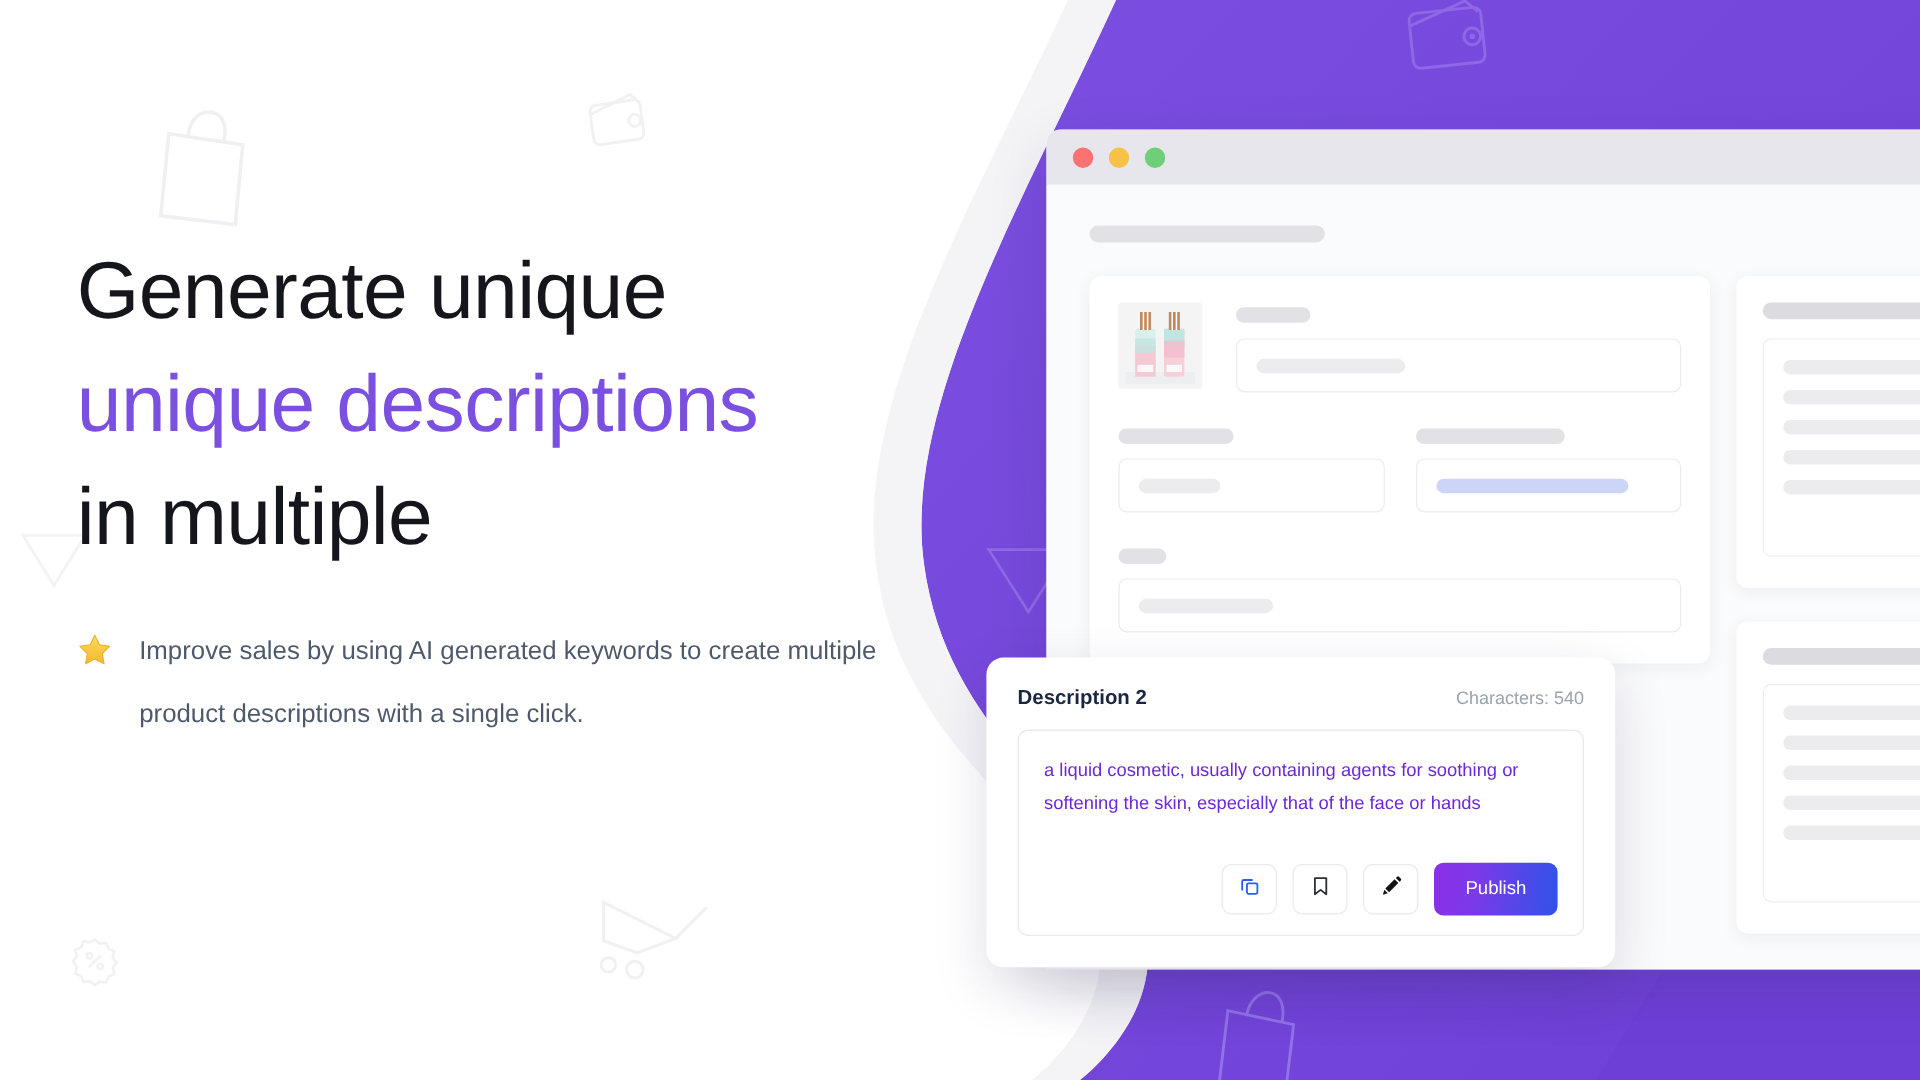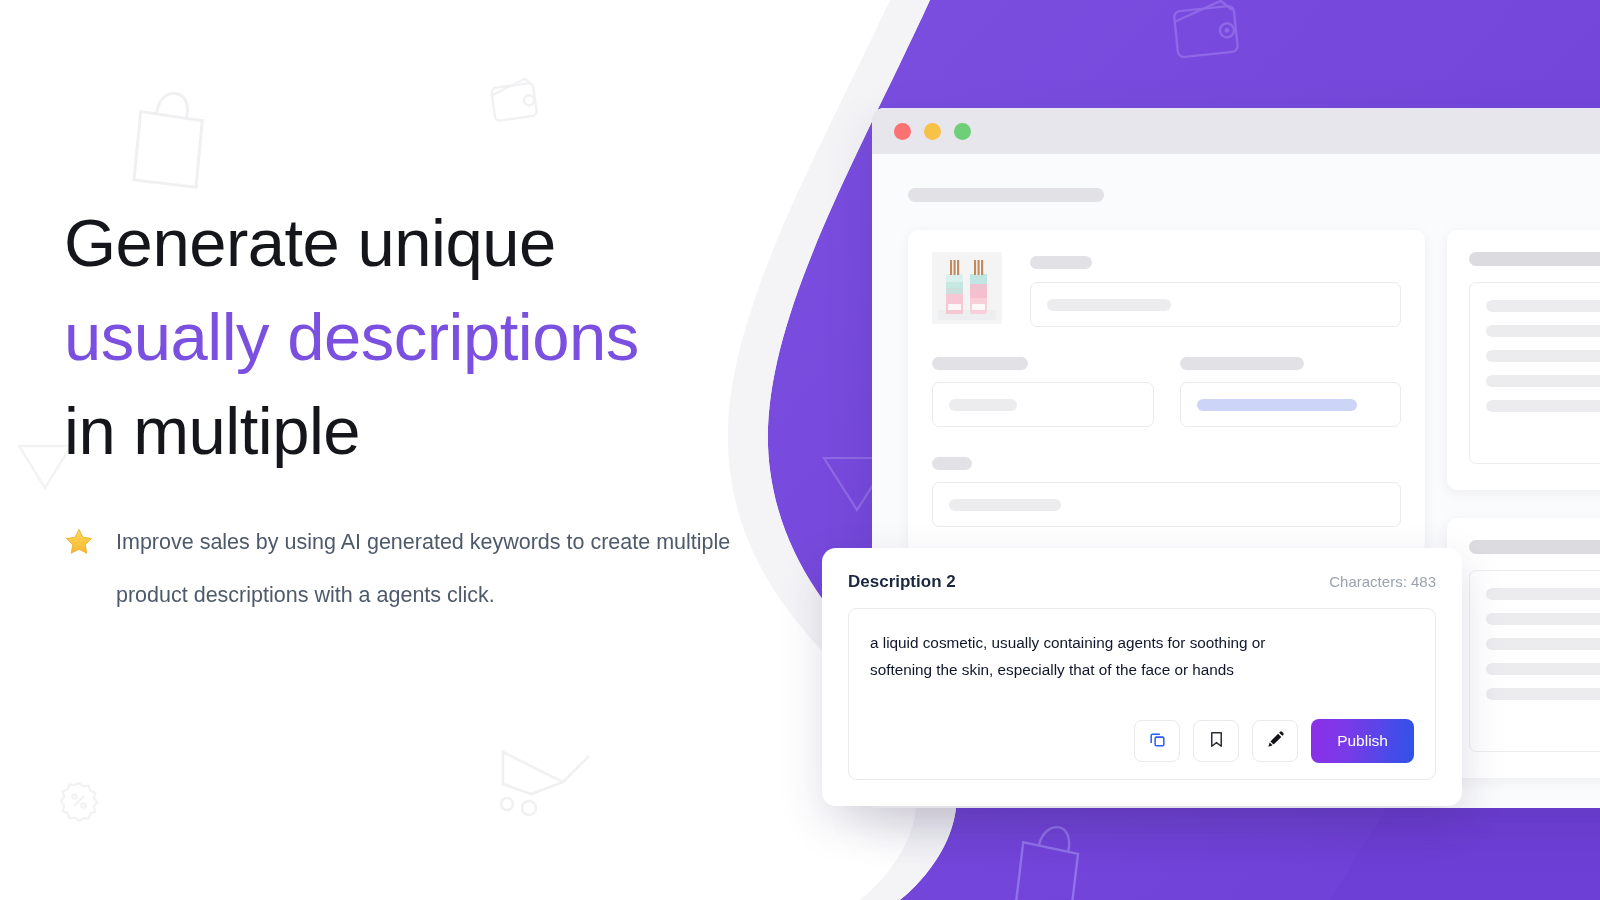--- a/index.html
+++ b/index.html
@@ -146,21 +146,21 @@
     padding: 17px 16px;
     display: flex; flex-direction: column; gap: 13px;
     min-height: 182px;
   }
   .side-line { height: 12px; border-radius: 20px; background: #ececef; }
 
   
   .desc-card {
     position: absolute;
     left: 822px; top: 548px;
-    width: 640px;
+    width: 524px;
     background: #ffffff;
     border-radius: 14px;
     box-shadow: 0 16px 44px rgba(40, 30, 80, 0.15);
     padding: 24px 26px 26px 26px;
   }
   .desc-head {
     display: flex; align-items: baseline; justify-content: space-between;
     margin-bottom: 16px;
   }
   .desc-title { font-size: 17px; font-weight: 700; color: #1b2740; }
@@ -168,21 +168,21 @@
   .desc-box {
     border: 1px solid #e9e9ee;
     border-radius: 9px;
     padding: 20px 21px 16px 21px;
     min-height: 172px;
     display: flex; flex-direction: column;
   }
   .desc-text {
     font-size: 15.3px;
     line-height: 27px;
-    color: #0f172a;
+    color: #6d28d9;
     max-width: 455px;
   }
   .desc-actions {
     margin-top: auto;
     display: flex; align-items: center; justify-content: flex-end;
     gap: 13px;
     padding-top: 18px;
   }
   .act-btn {
     width: 46px; height: 42px;
@@ -381,21 +381,21 @@
             </div>
           </div>
         </div>
       </div>
     </div>
   </div>
 
   <div class="desc-card">
     <div class="desc-head">
       <div class="desc-title">Description 2</div>
-      <div class="desc-count">Characters: 483</div>
+      <div class="desc-count">Characters: 540</div>
     </div>
     <div class="desc-box">
       <div class="desc-text">a liquid cosmetic, usually containing agents for soothing or softening the skin, especially that of the face or hands</div>
       <div class="desc-actions">
         <div class="act-btn">
           <span>
             <svg width="19" height="19" viewBox="0 0 24 24" fill="none" stroke="#2d5bf0" stroke-width="1.9" stroke-linejoin="round">
               <rect x="9" y="9" width="11" height="11" rx="1.6"></rect>
               <path d="M15 5.5 H5.6 A1.6 1.6 0 0 0 4 7.1 V16.5"></path>
             </svg>
@@ -418,33 +418,33 @@
           </span>
         </div>
         <button class="publish-btn">Publish</button>
       </div>
     </div>
   </div>
 
   <div class="left-col">
     <h1 class="headline">
       <span class="line">Generate unique</span>
-      <span class="line accent">usually descriptions</span>
+      <span class="line accent">unique descriptions</span>
       <span class="line">in multiple</span>
     </h1>
   </div>
 
   <div class="sub-row">
     <span class="star-icon">
       <svg width="30" height="30" viewBox="0 0 24 24">
         <defs>
           <linearGradient id="stg" x1="0" y1="0" x2="0" y2="1">
             <stop offset="0%" stop-color="#ffd95b"></stop>
             <stop offset="100%" stop-color="#f4b832"></stop>
           </linearGradient>
         </defs>
         <path d="M12 1.9 l3.1 6.3 6.9 1 -5 4.9 1.2 6.9 -6.2-3.3 -6.2 3.3 1.2-6.9 -5-4.9 6.9-1 Z" fill="url(#stg)" stroke="#f0ad27" stroke-width="0.7" stroke-linejoin="round"></path>
       </svg>
     </span>
-    <div class="sub-text">Improve sales by using AI generated keywords to create multiple product descriptions with a agents click.</div>
+    <div class="sub-text">Improve sales by using AI generated keywords to create multiple product descriptions with a single click.</div>
   </div>
 
 </div>
 
 </body></html>

